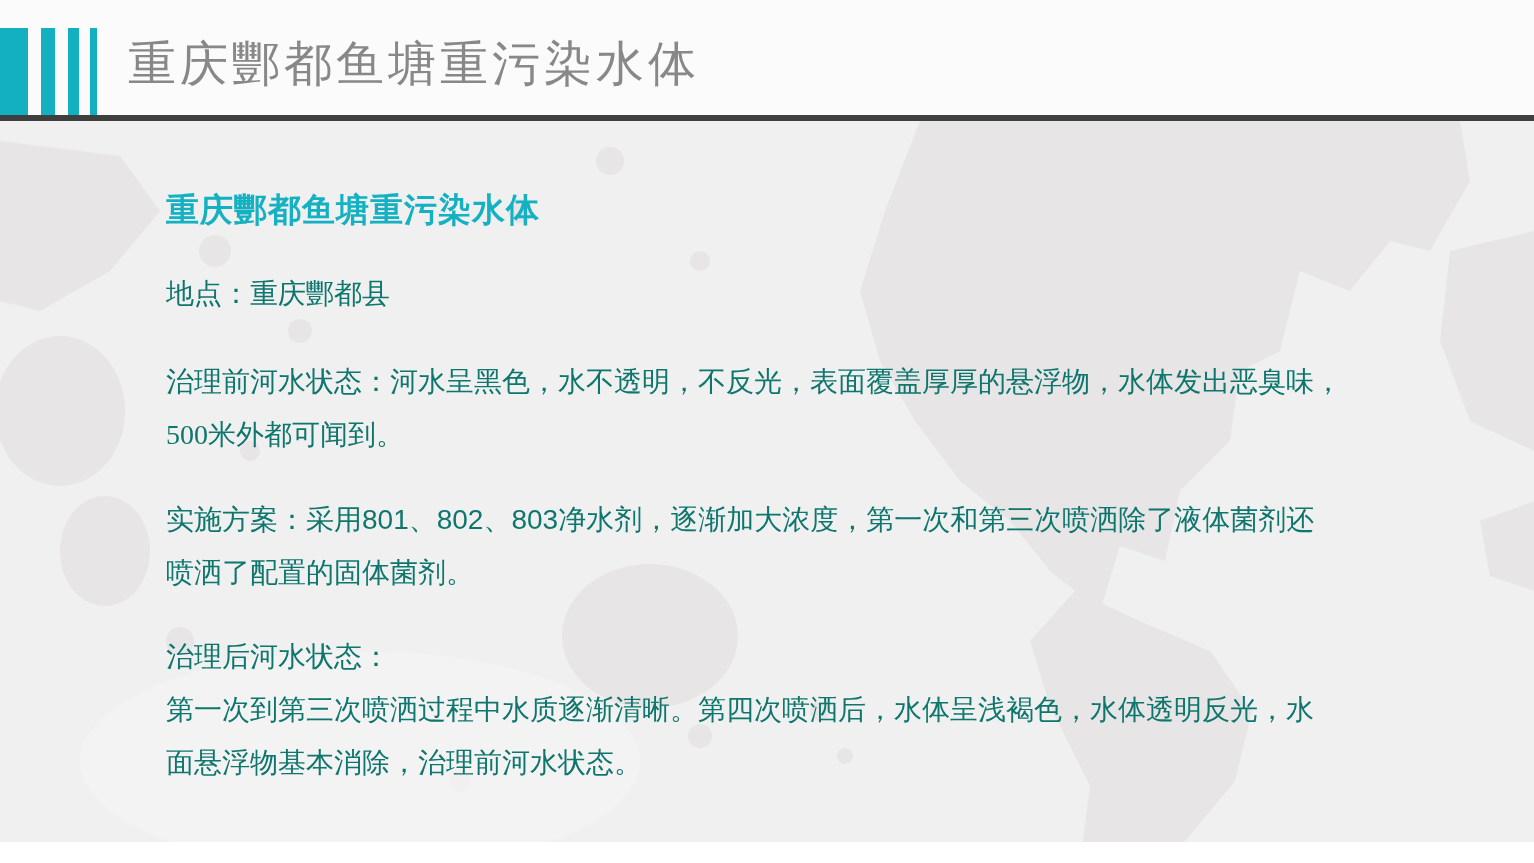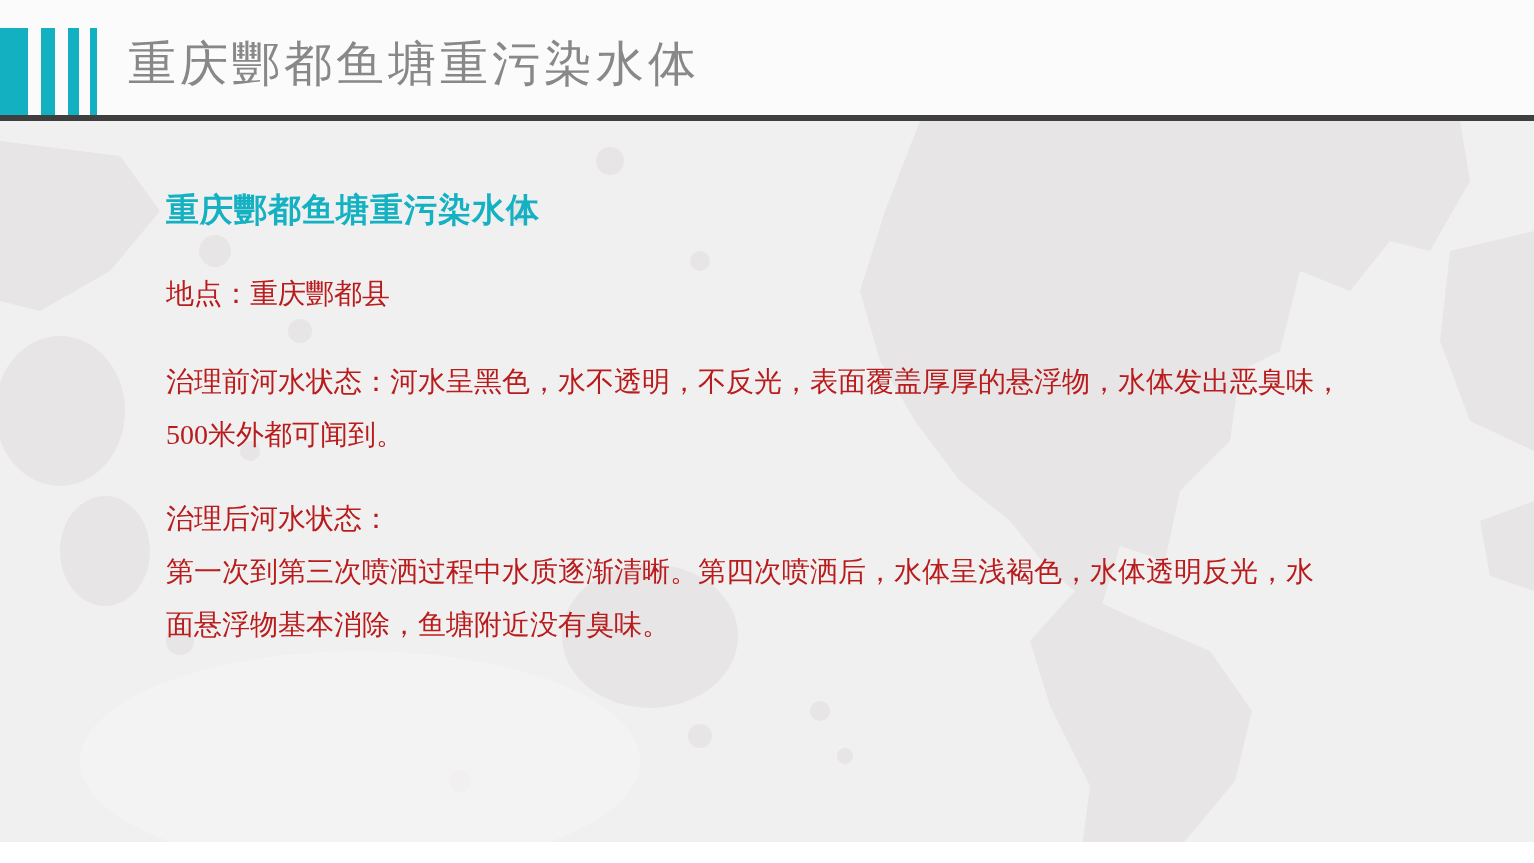--- a/index.html
+++ b/index.html
@@ -87,21 +87,21 @@
     letter-spacing: 1px;
     color: #14b1c2;
     white-space: nowrap;
   }
 
   .para {
     margin: 0;
     max-width: 1330px;
     font-size: 28px;
     line-height: 53px;
-    color: #b91c1c;
+    color: #0f766e;
     white-space: pre-line;
   }
   .para.p-location     { margin-top: 36px; }
   .para.p-state-before { margin-top: 35px; font-family: Liberation Serif, serif; }
   .para.p-plan         { margin-top: 32px; }
   .para.p-state-after  { margin-top: 31px; }
 </style>
 </head>
 <body>
 
@@ -156,21 +156,23 @@
     </svg>
 
     <div class="content">
       <h2 class="section-title">重庆酆都鱼塘重污染水体</h2>
 
       <p class="para p-location">地点：重庆酆都县</p>
 
       <p class="para p-state-before">治理前河水状态：河水呈黑色，水不透明，不反光，表面覆盖厚厚的悬浮物，水体发出恶臭味，
 500米外都可闻到。</p>
 
+      <p class="para p-plan">实施方案：采用801、802、803净水剂，逐渐加大浓度，第一次和第三次喷洒除了液体菌剂还
+喷洒了配置的固体菌剂。</p>
 
       <p class="para p-state-after">治理后河水状态：
 第一次到第三次喷洒过程中水质逐渐清晰。第四次喷洒后，水体呈浅褐色，水体透明反光，水
-面悬浮物基本消除，鱼塘附近没有臭味。</p>
+面悬浮物基本消除，治理前河水状态。</p>
     </div>
 
   </main>
 
 </div>
 
 </body></html>

